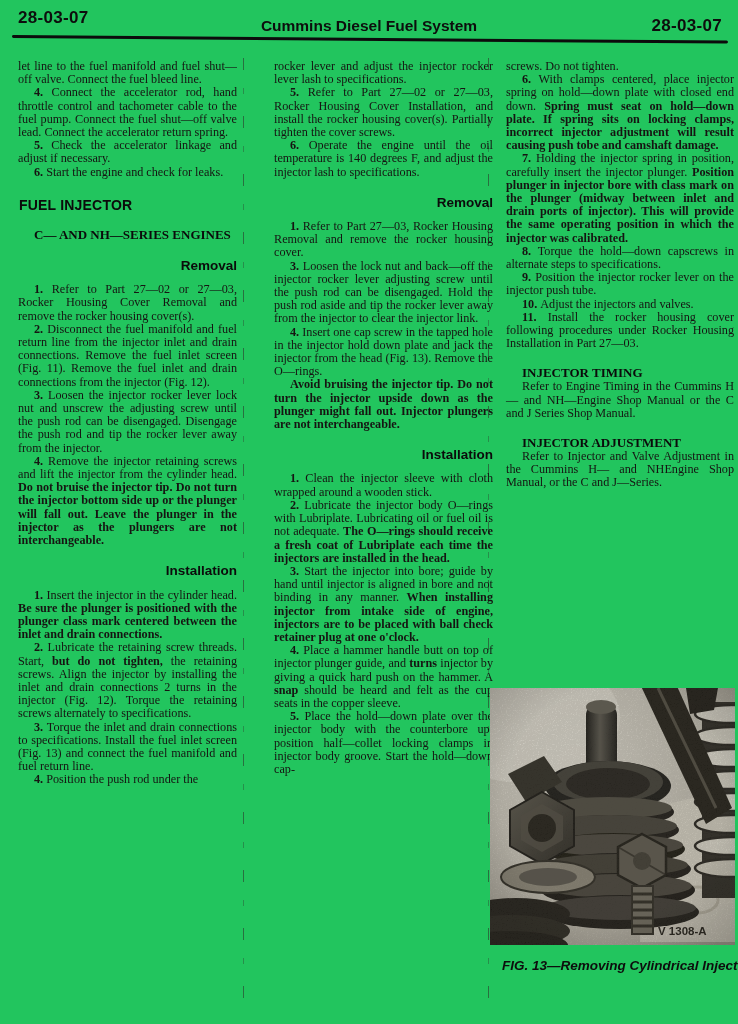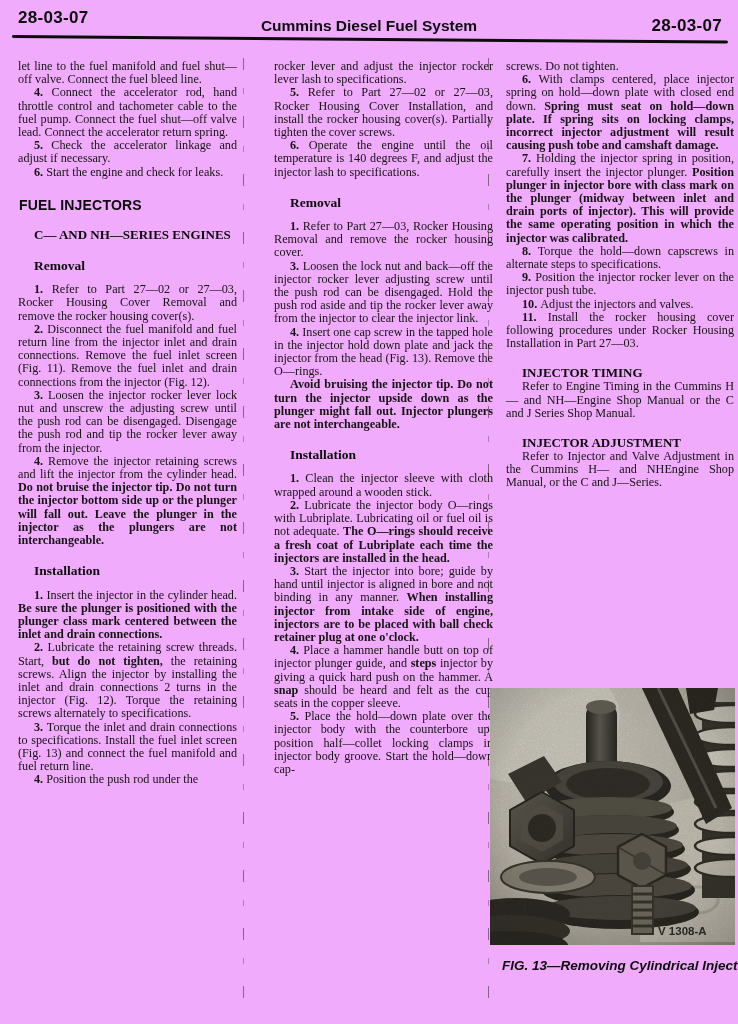--- a/index.html
+++ b/index.html
@@ -1,20 +1,20 @@
 <!DOCTYPE html>
 <html><head>
 <meta charset="utf-8">
 <style>
   html,body{margin:0;padding:0;}
   body{background:#777;}
   .page{
     position:relative;
     width:738px;height:1024px;
-    background:#f0abfc;
+    background:#22c55e;
     overflow:hidden;
     font-family:"Liberation Serif", serif;
     color:#161412;
     box-sizing:border-box;
   }
   
   .hdr-code{position:absolute;font-family:"Liberation Sans",sans-serif;font-weight:bold;font-size:17px;letter-spacing:.3px;color:#0d0d0d;}
   .hdr-code.left{left:18px;top:8px;}
   .hdr-code.right{right:16px;top:16px;}
   .hdr-title{position:absolute;left:0;right:0;top:17px;text-align:center;font-family:"Liberation Sans",sans-serif;font-weight:bold;font-size:15.5px;color:#0d0d0d;}
@@ -26,21 +26,21 @@
   .col3{left:506px;width:228px;height:952px;}
   .divider{position:absolute;top:58px;height:950px;width:1px;
     background:repeating-linear-gradient(to bottom,rgba(45,42,38,.55) 0 12px,transparent 12px 30px,rgba(45,42,38,.35) 30px 36px,transparent 36px 58px);}
   .div1{left:243px;} .div2{left:488px;}
   .blk{margin:0;}
   p.p{margin:0;text-indent:16px;}
   p.p_cont{margin:0;text-indent:0;}
   .b{font-weight:bold;}
   .h_main{font-family:"Liberation Sans",sans-serif;font-weight:bold;font-size:14px;letter-spacing:.2px;margin:20px 0 0 1px;text-align:left;color:#0b0b0b;}
   .h_sub{font-weight:bold;font-size:13px;line-height:15px;margin:15px 0 0 16px;text-align:left;color:#0b0b0b;}
-  .h_minor{font-family:Liberation Serif, serif;font-weight:bold;font-size:13.5px;margin:17px 0 11px 16px;text-align:left;color:#0b0b0b;}
+  .h_minor{font-family:Liberation Sans, sans-serif;font-weight:bold;font-size:13.5px;margin:17px 0 11px 16px;text-align:right;color:#0b0b0b;}
   
   .figure{position:absolute;left:-16px;top:628px;width:269px;}
   .photo{display:block;width:245px;height:257px;background:#c9c6bd;}
   .caption{margin:13px 0 0 12px;font-family:"Liberation Sans",sans-serif;font-style:italic;font-weight:bold;font-size:13.5px;line-height:16px;text-align:left;color:#0d0d0d;}
 </style>
 </head>
 <body>
 
 <div class="page">
 
@@ -50,21 +50,21 @@
   <div class="hdr-rule"></div>
 
   <div class="divider div1"></div>
   <div class="divider div2"></div>
 
   <div class="col col1">
       <p class="blk p_cont"><span>let line to the fuel manifold and fuel shut—off valve. Connect the fuel bleed line.</span></p>
       <p class="blk p"><span class="b">4. </span><span>Connect the accelerator rod, hand throttle control and tachometer cable to the fuel pump. Connect the fuel shut—off valve lead. Connect the accelerator return spring.</span></p>
       <p class="blk p"><span class="b">5. </span><span>Check the accelerator linkage and adjust if necessary.</span></p>
       <p class="blk p"><span class="b">6. </span><span>Start the engine and check for leaks.</span></p>
-      <div class="blk h_main">FUEL INJECTORS</div>
+      <div class="blk h_main">FUEL INJECTOR</div>
       <div class="blk h_sub">C— AND NH—SERIES ENGINES</div>
       <div class="blk h_minor">Removal</div>
       <p class="blk p"><span class="b">1. </span><span>Refer to Part 27—02 or 27—03, Rocker Housing Cover Removal and remove the rocker housing cover(s).</span></p>
       <p class="blk p"><span class="b">2. </span><span>Disconnect the fuel manifold and fuel return line from the injector inlet and drain connections. Remove the fuel inlet screen (Fig. 11). Remove the fuel inlet and drain connections from the injector (Fig. 12).</span></p>
       <p class="blk p"><span class="b">3. </span><span>Loosen the injector rocker lever lock nut and unscrew the adjusting screw until the push rod can be disengaged. Disengage the push rod and tip the rocker lever away from the injector.</span></p>
       <p class="blk p"><span class="b">4. </span><span>Remove the injector retaining screws and lift the injector from the cylinder head. </span><span class="b">Do not bruise the injector tip. Do not turn the injector bottom side up or the plunger will fall out. Leave the plunger in the injector as the plungers are not interchangeable.</span></p>
       <div class="blk h_minor">Installation</div>
       <p class="blk p"><span class="b">1. </span><span>Insert the injector in the cylinder head. </span><span class="b">Be sure the plunger is positioned with the plunger class mark centered between the inlet and drain connections.</span></p>
       <p class="blk p"><span class="b">2. </span><span>Lubricate the retaining screw threads. Start, </span><span class="b">but do not tighten,</span><span> the retaining screws. Align the injector by installing the inlet and drain connections 2 turns in the injector (Fig. 12). Torque the retaining screws alternately to specifications.</span></p>
       <p class="blk p"><span class="b">3. </span><span>Torque the inlet and drain connections to specifications. Install the fuel inlet screen (Fig. 13) and connect the fuel manifold and fuel return line.</span></p>
@@ -76,21 +76,21 @@
       <p class="blk p"><span class="b">6. </span><span>Operate the engine until the oil temperature is 140 degrees F, and adjust the injector lash to specifications.</span></p>
       <div class="blk h_minor">Removal</div>
       <p class="blk p"><span class="b">1. </span><span>Refer to Part 27—03, Rocker Housing Removal and remove the rocker housing cover.</span></p>
       <p class="blk p"><span class="b">3. </span><span>Loosen the lock nut and back—off the injector rocker lever adjusting screw until the push rod can be disengaged. Hold the push rod aside and tip the rocker lever away from the injector to clear the injector link.</span></p>
       <p class="blk p"><span class="b">4. </span><span>Insert one cap screw in the tapped hole in the injector hold down plate and jack the injector from the head (Fig. 13). Remove the O—rings.</span></p>
       <p class="blk p"><span class="b">Avoid bruising the injector tip. Do not turn the injector upside down as the plunger might fall out. Injector plungers are not interchangeable.</span></p>
       <div class="blk h_minor">Installation</div>
       <p class="blk p"><span class="b">1. </span><span>Clean the injector sleeve with cloth wrapped around a wooden stick.</span></p>
       <p class="blk p"><span class="b">2. </span><span>Lubricate the injector body O—rings with Lubriplate. Lubricating oil or fuel oil is not adequate. </span><span class="b">The O—rings should receive a fresh coat of Lubriplate each time the injectors are installed in the head.</span></p>
       <p class="blk p"><span class="b">3. </span><span>Start the injector into bore; guide by hand until injector is aligned in bore and not binding in any manner. </span><span class="b">When installing injector from intake side of engine, injectors are to be placed with ball check retainer plug at one o'clock.</span></p>
-      <p class="blk p"><span class="b">4. </span><span>Place a hammer handle butt on top of injector plunger guide, and </span><span class="b">steps</span><span> injector by giving a quick hard push on the hammer. A </span><span class="b">snap</span><span> should be heard and felt as the cup seats in the copper sleeve.</span></p>
+      <p class="blk p"><span class="b">4. </span><span>Place a hammer handle butt on top of injector plunger guide, and </span><span class="b">turns</span><span> injector by giving a quick hard push on the hammer. A </span><span class="b">snap</span><span> should be heard and felt as the cup seats in the copper sleeve.</span></p>
       <p class="blk p"><span class="b">5. </span><span>Place the hold—down plate over the injector body with the counterbore up; position half—collet locking clamps in injector body groove. Start the hold—down cap-</span></p>
     </div>
   <div class="col col3">
     <div>
         <p class="blk p_cont"><span>screws. Do not tighten.</span></p>
         <p class="blk p"><span class="b">6. </span><span>With clamps centered, place injector spring on hold—down plate with closed end down. </span><span class="b">Spring must seat on hold—down plate. If spring sits on locking clamps, incorrect injector adjustment will result causing push tobe and camshaft damage.</span></p>
         <p class="blk p"><span class="b">7. </span><span>Holding the injector spring in position, carefully insert the injector plunger. </span><span class="b">Position plunger in injector bore with class mark on the plunger (midway between inlet and drain ports of injector). This will provide the same operating position in which the injector was calibrated.</span></p>
         <p class="blk p"><span class="b">8. </span><span>Torque the hold—down capscrews in alternate steps to specifications.</span></p>
         <p class="blk p"><span class="b">9. </span><span>Position the injector rocker lever on the injector push tube.</span></p>
         <p class="blk p"><span class="b">10. </span><span>Adjust the injectors and valves.</span></p>

